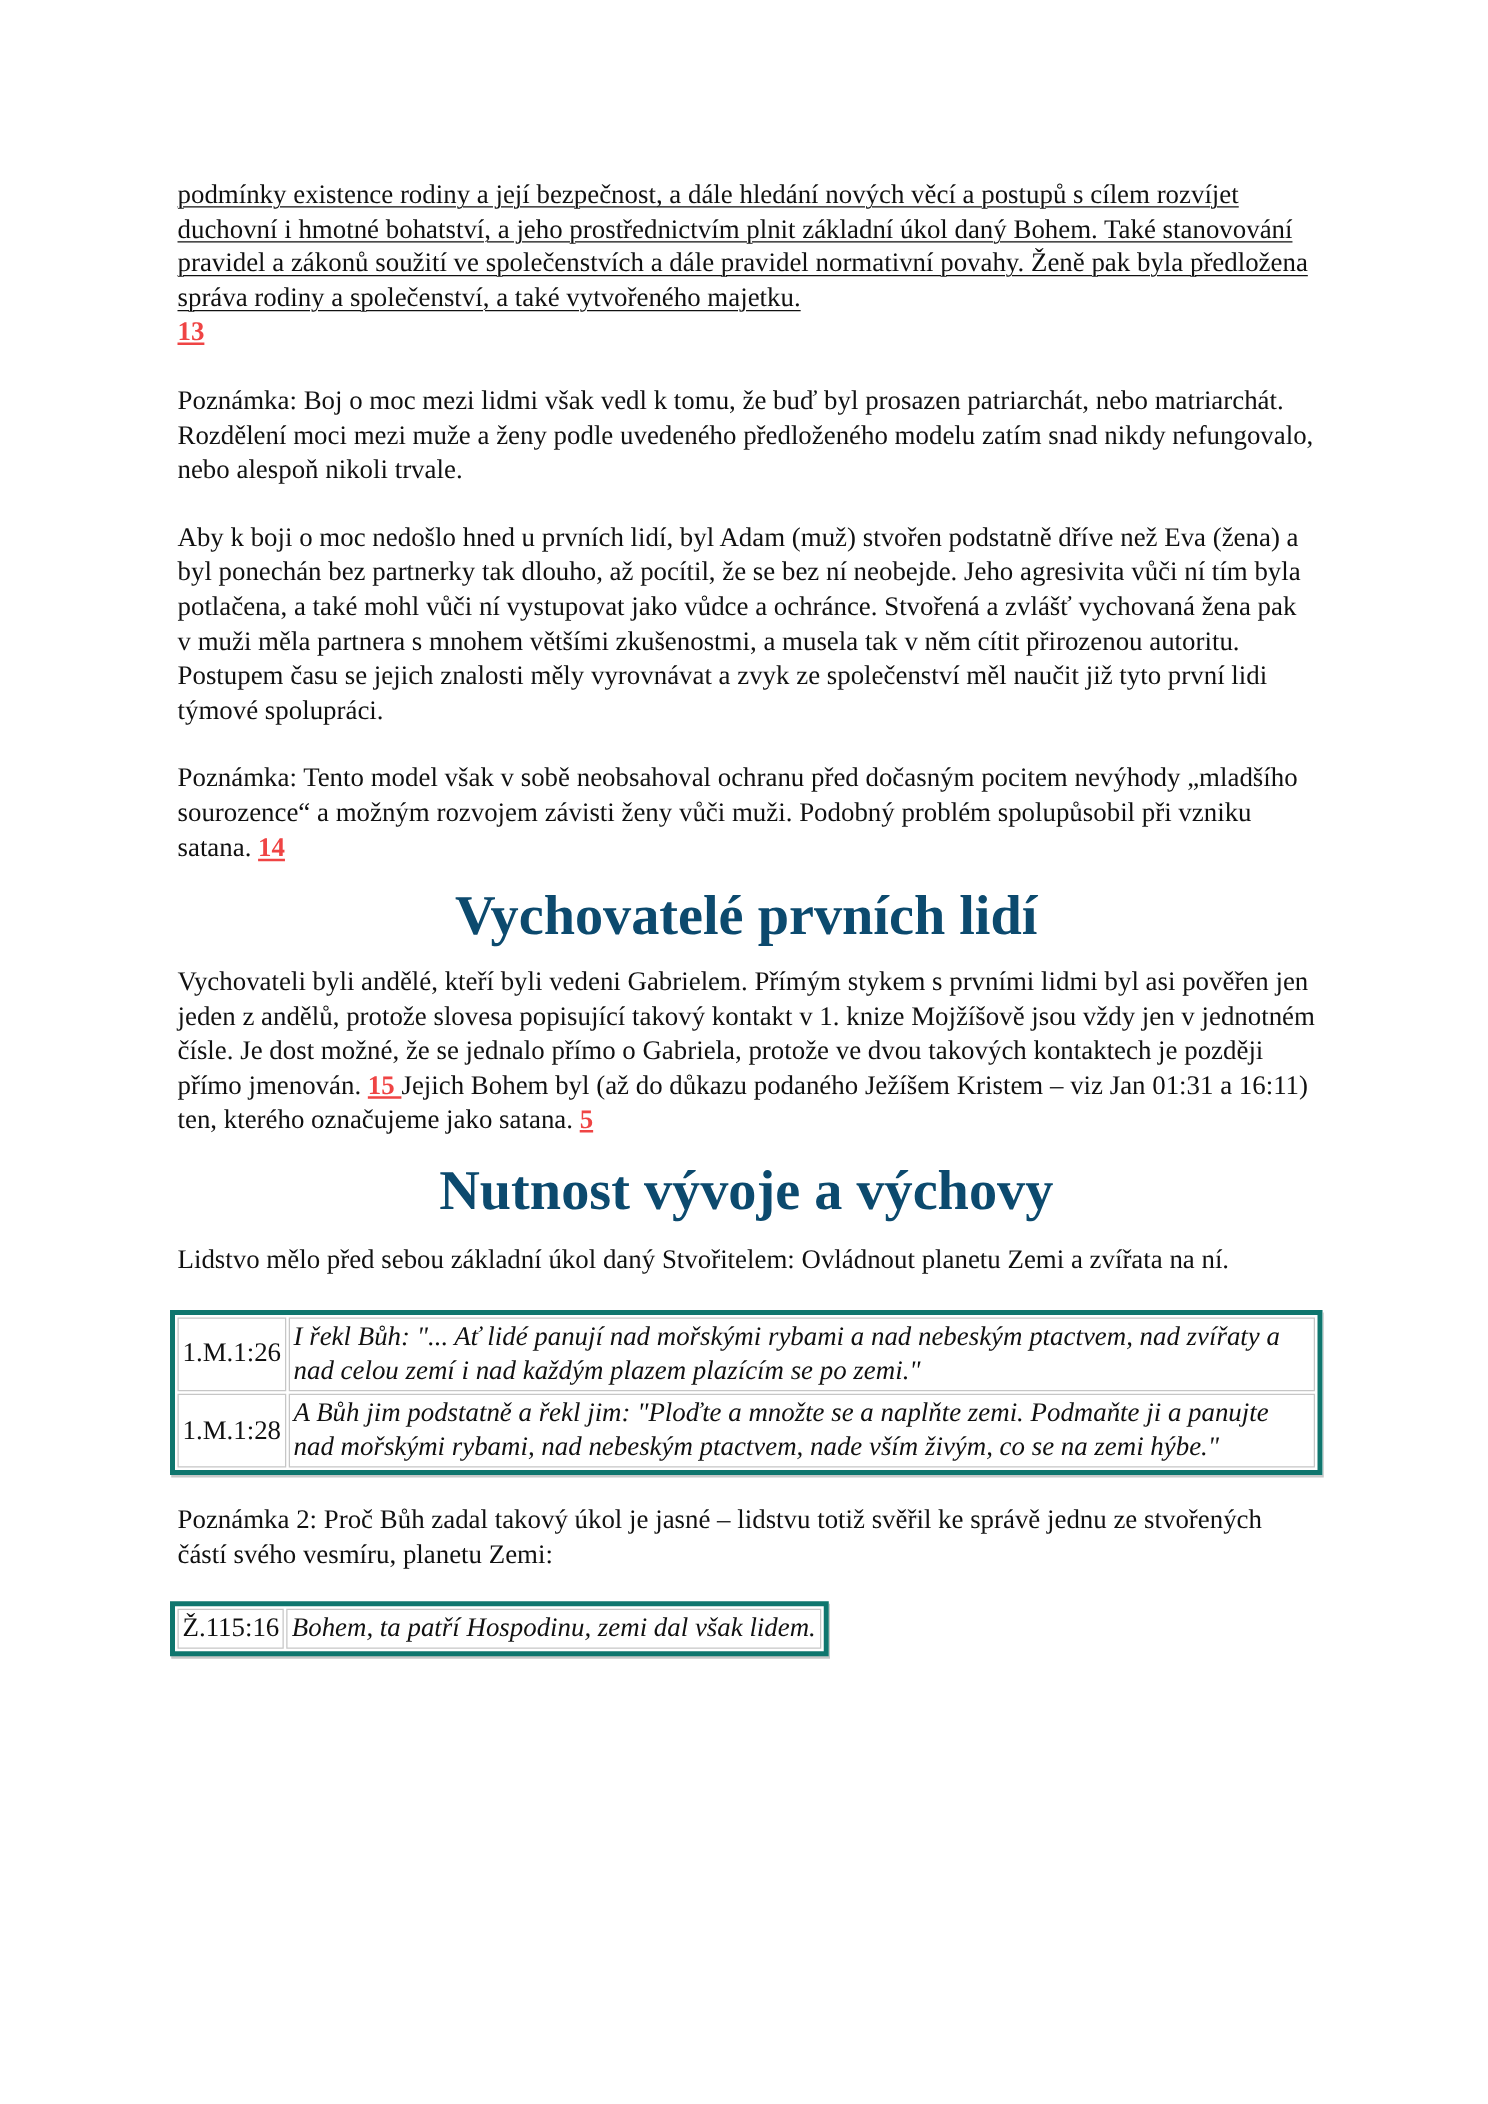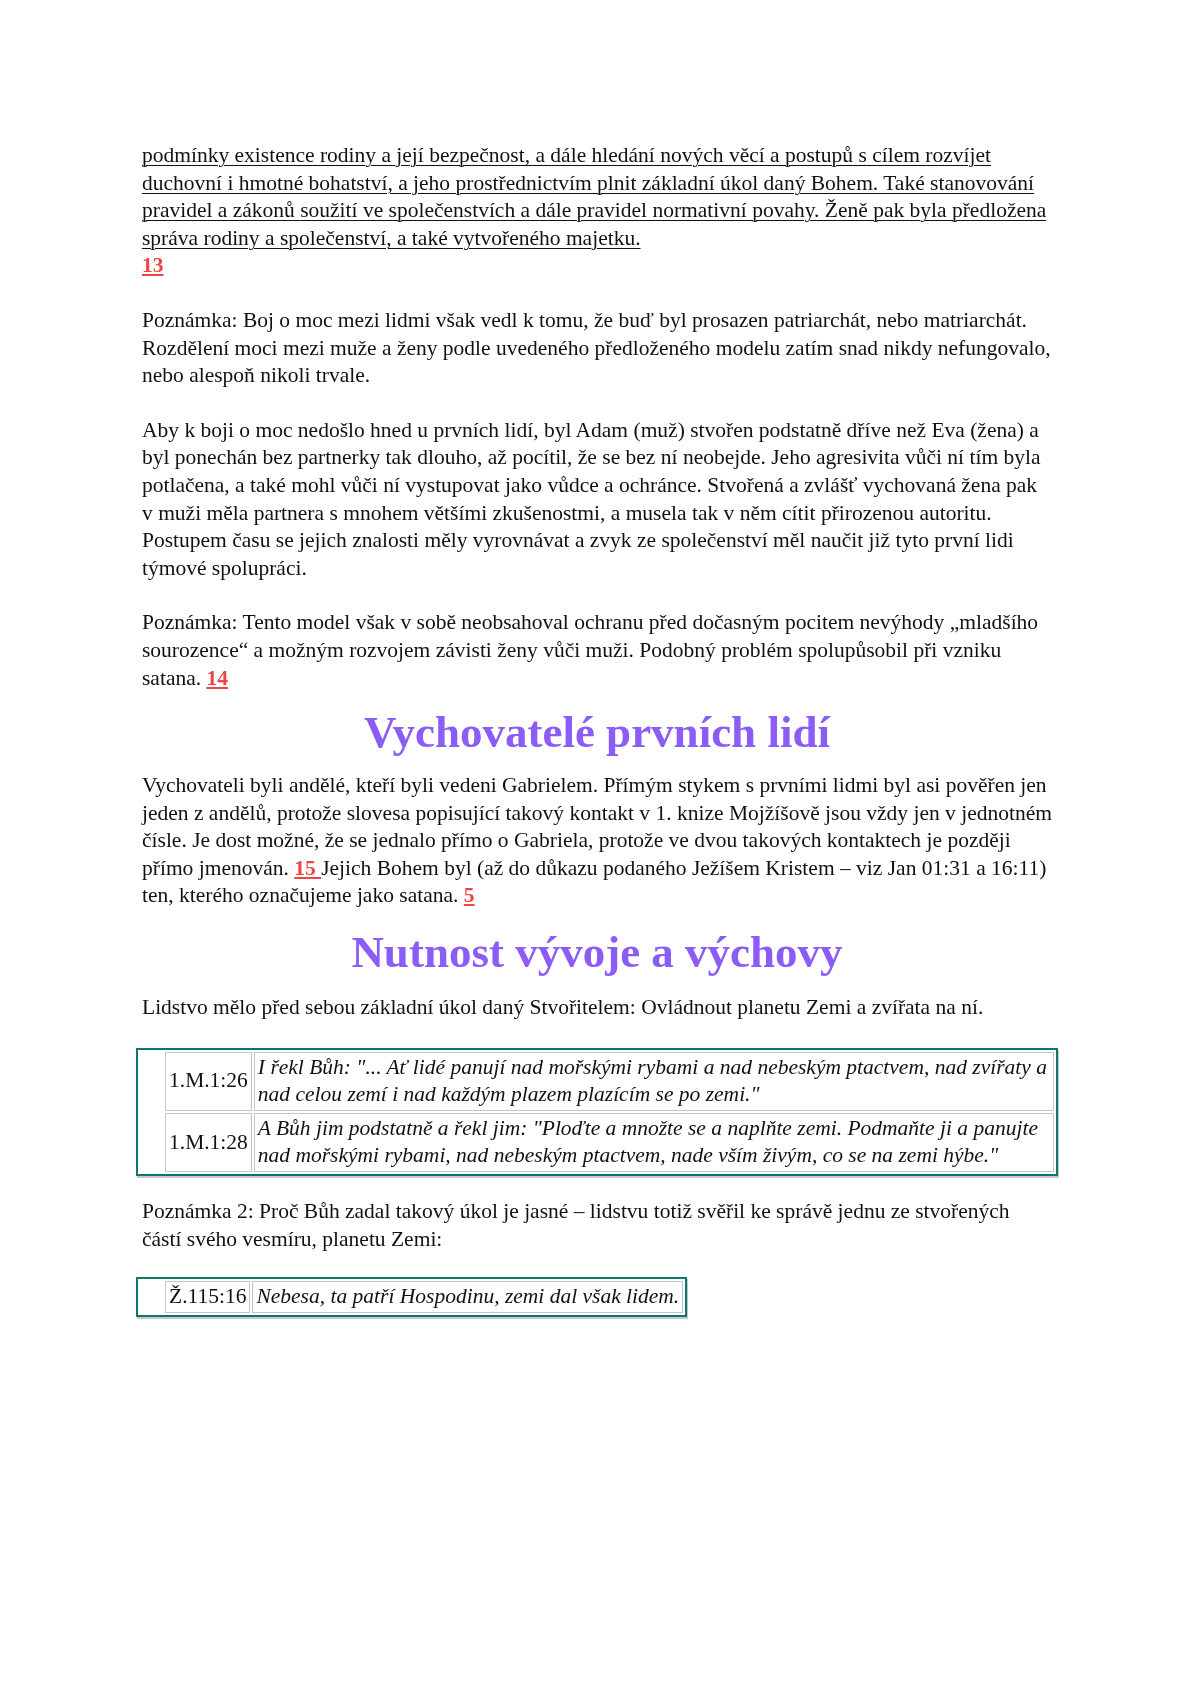--- a/index.html
+++ b/index.html
@@ -6,24 +6,24 @@
   body {
     width: 1190px; height: 1683px; position: relative; overflow: hidden;
     font-family: "Liberation Serif", serif; color: #111;
   }
   .page { position: absolute; left: 142px; top: 142px; width: 910px; }
   p { font-size: 21.5px; line-height: 27.6px; margin: 0; }
   .lead { text-decoration: underline; text-decoration-thickness: 1px; text-underline-offset: 3px; text-align: center; }
   a.fn { color: #ef4444; font-weight: bold; text-decoration: underline; }
   h1 {
     font-family: "Liberation Serif", serif; font-weight: bold; font-size: 45px;
-    text-align: center; margin: 0; line-height: 52px; color: #8b5cf6;
+    text-align: center; margin: 0; line-height: 52px; color: #0c4a6e;
   }
-  table.verses { border-collapse: separate; border-spacing: 2px; border: 2px solid #0f766e;
-    box-shadow: 1px 2px 0 #c8c8c8; margin-left: -6px; padding-left: 25px; }
+  table.verses { border-collapse: separate; border-spacing: 2px; border: 4px solid #0f766e;
+    box-shadow: 1px 2px 0 #c8c8c8; margin-left: -6px; }
   table.verses td { border: 1px solid #c6c6c6; padding: 1px 3px; font-size: 21.5px;
     line-height: 27.6px; vertical-align: middle; }
   td.ref { white-space: nowrap; }
   td.quote { font-style: italic; }
 </style>
 </head>
 <body>
 
 <div class="page">
 
@@ -66,18 +66,18 @@
   </tbody>
     </table>
 
 
   <p style="margin-top:22px">Poznámka 2: Proč Bůh zadal takový úkol je jasné – lidstvu totiž svěřil ke správě jednu ze stvořených částí svého vesmíru, planetu Zemi:</p>
 
   <table class="verses" style="margin-top:24px">
     <tbody>
         <tr>
       <td class="ref">Ž.115:16</td>
-      <td class="quote">Nebesa, ta patří Hospodinu, zemi dal však lidem.</td>
+      <td class="quote">Bohem, ta patří Hospodinu, zemi dal však lidem.</td>
     </tr>
   </tbody>
     </table>
 
 </div>
 
 </body></html>

